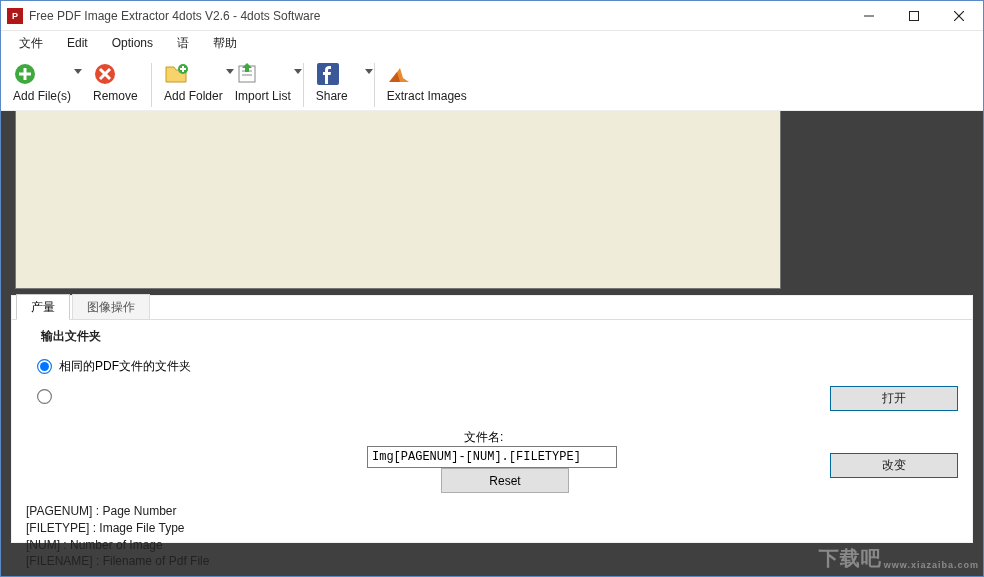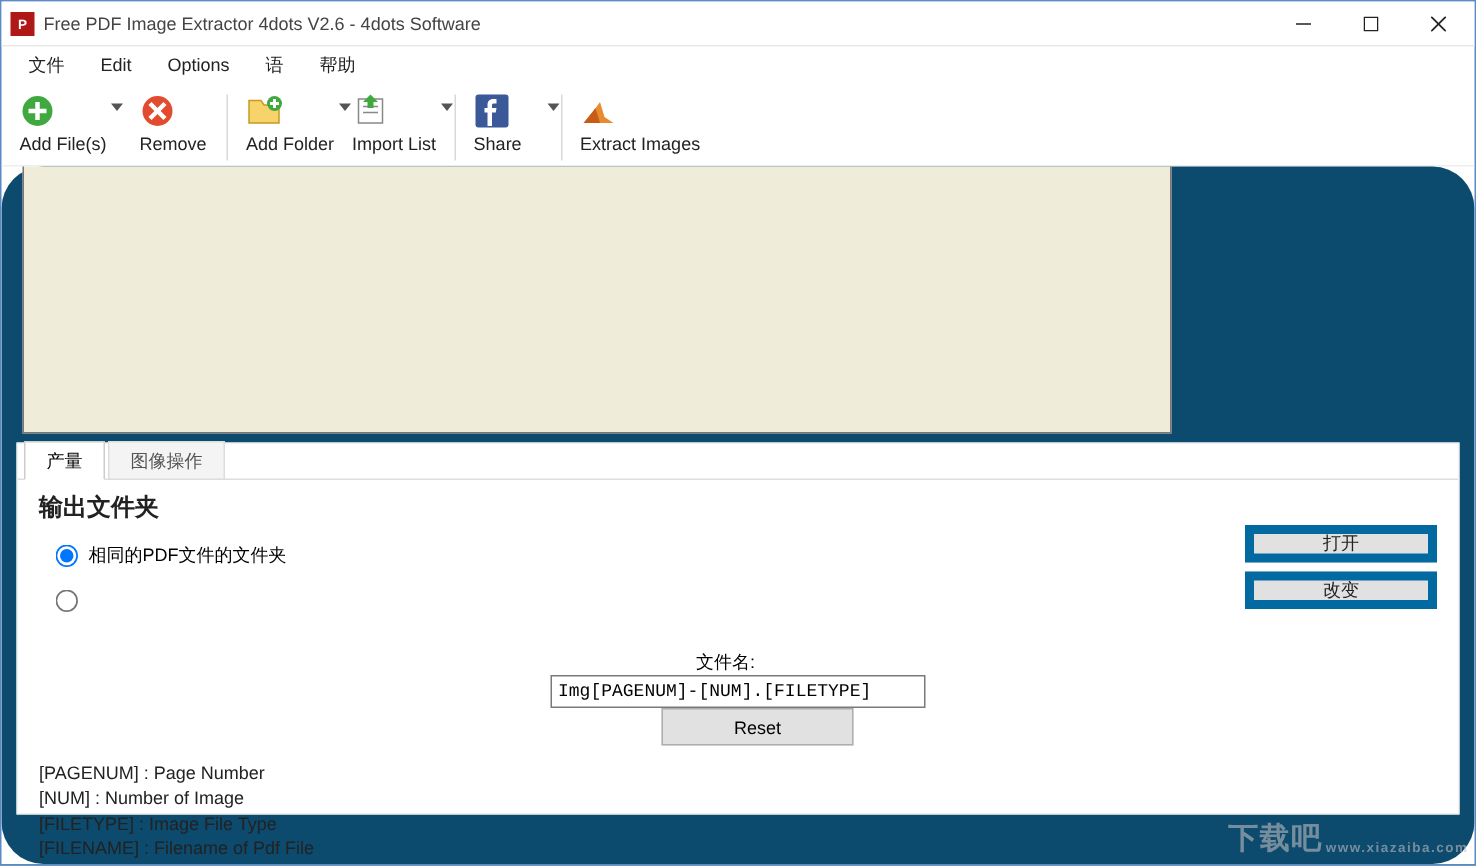--- a/index.html
+++ b/index.html
@@ -10,33 +10,33 @@
 .titlebar .win-controls { display: flex; }
 .titlebar .win-btn { width: 45px; height: 29px; display: flex; align-items: center; justify-content: center; color: #333; }
 .menubar { height: 24px; display: flex; align-items: center; padding: 0 6px; font-size: 12px; color: #222; }
 .menubar .menu-item { padding: 18px 12px; }
 .toolbar { height: 56px; display: flex; align-items: flex-start; padding: 4px 6px 0 6px; border-bottom: 1px solid #eee; }
 .tool-btn { display: flex; flex-direction: column; align-items: flex-start; justify-content: flex-start; padding: 2px 6px 0 6px; min-width: 58px; position: relative; }
 .tool-btn .icon-wrap { height: 26px; display:flex; align-items:center; justify-content:center; }
 .tool-btn .label { font-size: 12px; color: #222; margin-top: 2px; }
 .tool-btn .drop { position: absolute; right: -6px; top: 8px; width: 10px; display:flex; justify-content:center;}
 .tool-sep { width: 1px; height: 44px; background: #d8d8d8; margin: 4px 6px 0 6px; }
-.content-area { background: #0c4a6e; height: calc(577px - 30px - 24px - 56px - 2px); padding: 0; position: relative; border-radius: 28px; }
+.content-area { background: #404040; height: calc(577px - 30px - 24px - 56px - 2px); padding: 0; position: relative; }
 .file-pane { position:absolute; left:14px; top:0; width: 766px; height: 178px; background: #f0ecda; border: 1px solid #777; border-top: none; }
 .bottom-panel { position:absolute; left:10px; right:10px; top: 184px; background: #fff; border: 1px solid #f0f0f0; height: 248px; }
 .tabs { display:flex; height:24px; align-items:flex-end; padding-left:4px; border-bottom:1px solid #ddd; font-size:12px; }
 .tab { padding: 4px 14px 3px 14px; border:1px solid #ccc; border-bottom:none; margin-right:2px; background:#fff; position:relative; top:1px; }
 .tab.active { background:#fff; border-bottom:1px solid #fff; }
 .tab.inactive { background:#f4f4f4; border:1px solid #ddd; border-bottom:1px solid #ddd; color:#555; }
 .tab-content { padding: 8px 14px; }
-.group-label { font-size:16px; font-weight:bold; color:#222; margin-bottom:6px; }
+.group-label { font-size:12px; font-weight:bold; color:#222; margin-bottom:6px;margin-left:15px; }
 .radio-row { display:flex; align-items:center; height:30px; }
 .radio-row input[type="radio"] { margin-left:12px; margin-right:8px; transform:scale(1.15); }
 .right-buttons { position:absolute; right:14px; top:30px; display:flex; flex-direction:column; gap:6px; }
-.std-button { width:128px; height:25px; background:#e1e1e1; border:6px solid #0369a1; font-size:12px; color:#222; display:flex; align-items:center; justify-content:center; font-family:inherit; }
+.std-button { width:128px; height:25px; background:#e1e1e1; border:1px solid #0369a1; font-size:12px; color:#222; display:flex; align-items:center; justify-content:center; font-family:inherit;margin-top:36px; }
 .filename-row { display:flex; align-items:center; margin-top:18px; margin-bottom:8px;flex-direction:column; }
 .filename-row .lbl { width:56px; font-size:12px; }
 .filename-row input[type="text"] { width:250px; height:22px; border:1px solid #7a7a7a; padding:0 4px; font-family:"Courier New",monospace; font-size:12px; }
 .filename-row .reset-btn { margin-left:26px; width:128px; height:25px; background:#e1e1e1; border:1px solid #adadad; font-size:12px; font-family:inherit; }
 .legend { margin-top:10px; font-size:12px; line-height:1.4; color:#222; }
 .watermark { position:absolute; right:4px; bottom:4px; color:#bbb; font-size:20px; font-weight:bold; letter-spacing:1px; font-family:"SimHei",sans-serif; opacity:0.6; display:flex; align-items:flex-end; }
 .watermark .small { font-size:9px; color:#bbb; transform:translateY(-2px); margin-left:2px;}
 svg { display:block; }
 </style>
 </head>
@@ -183,22 +183,22 @@
       </div>
 
       <div class="filename-row">
         <span class="lbl">文件名:</span>
         <input type="text" value="Img[PAGENUM]-[NUM].[FILETYPE]" style="">
         <button class="reset-btn">Reset</button>
       </div>
 
       <div class="legend">
         <div>[PAGENUM] : Page Number</div>
+        <div>[FILETYPE] : Image File Type</div>
         <div>[NUM] : Number of Image</div>
-        <div>[FILETYPE] : Image File Type</div>
         <div>[FILENAME] : Filename of Pdf File</div>
       </div>
     </div>
   </div>
 
   <div class="watermark">
     <span>下载吧</span>
     <span class="small">www.xiazaiba.com</span>
   </div>
 </div>

